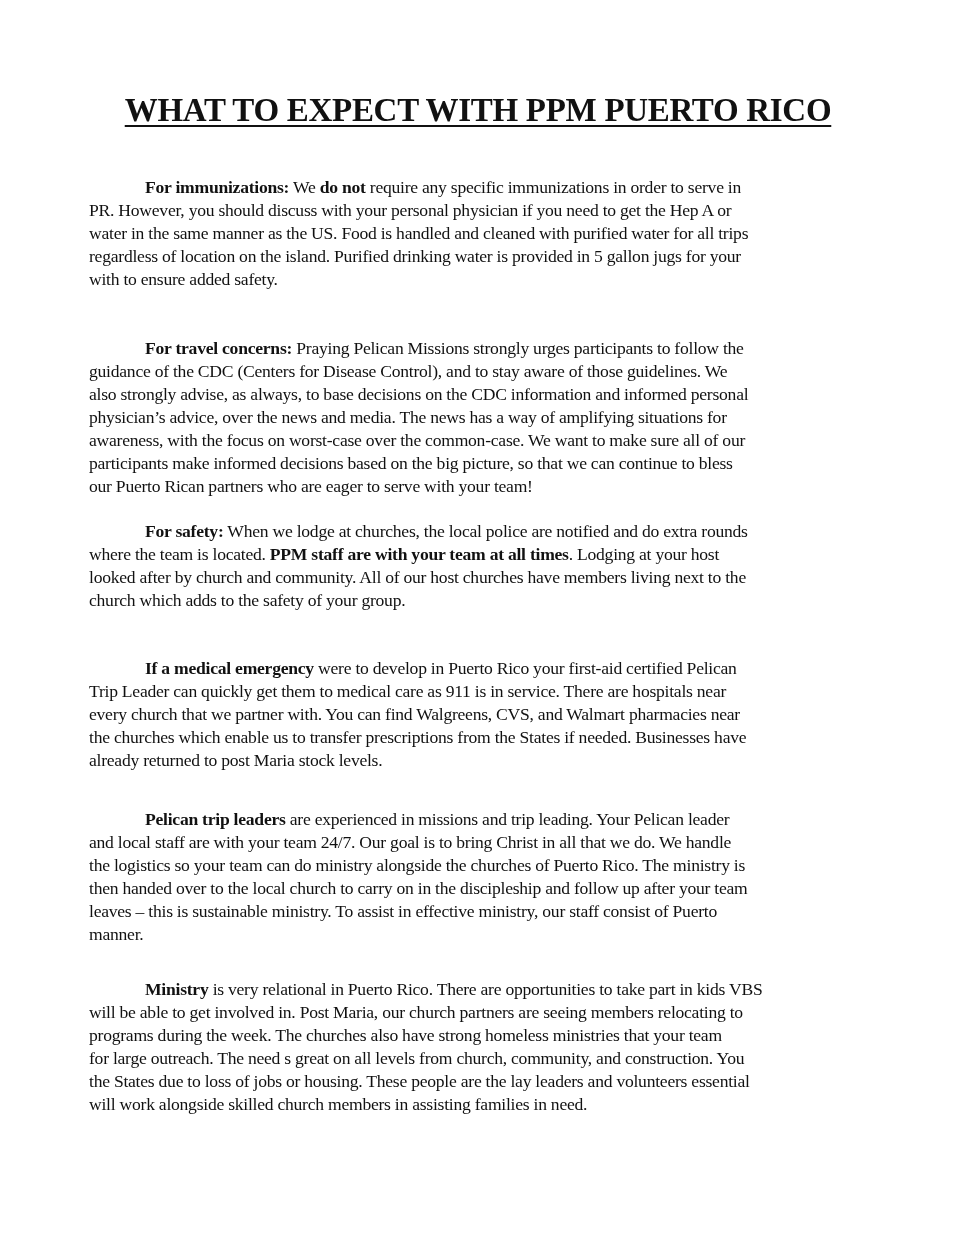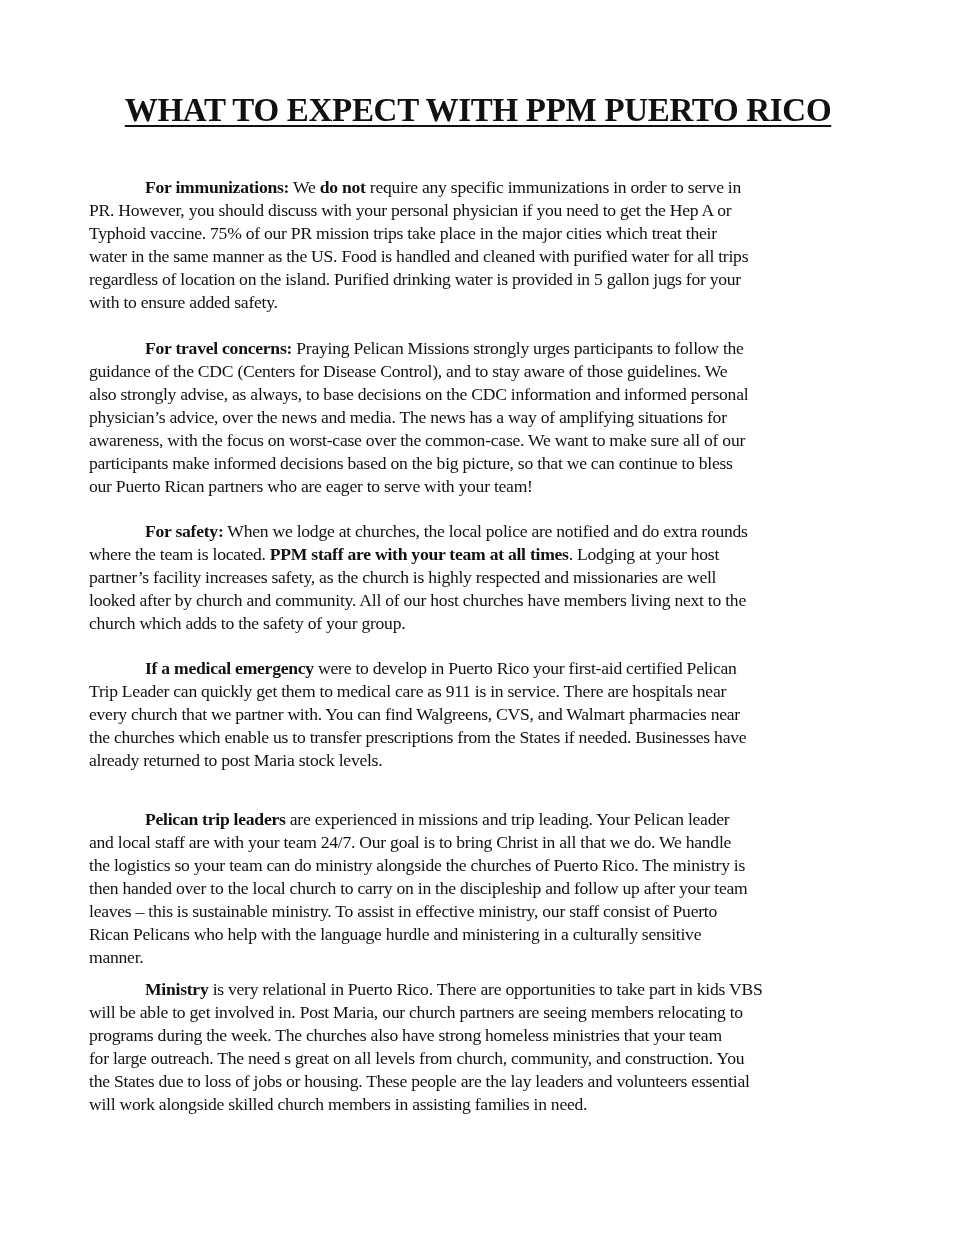--- a/index.html
+++ b/index.html
@@ -68,59 +68,56 @@
 </head>
 <body>
 
 <div class="page">
 
   <h1 class="title">WHAT TO EXPECT WITH PPM PUERTO RICO</h1>
 
   <div class="para" id="p1">
     <span class="line first"><span class="b">For immunizations:</span><span> We </span><span class="b">do not</span><span> require any specific immunizations in order to serve in</span></span>
     <span class="line">PR. However, you should discuss with your personal physician if you need to get the Hep A or</span>
-    <span class="line">Typhoid vaccine. 75% of our PR mission trips take place in the major cities which treat their</span>
     <span class="line">water in the same manner as the US. Food is handled and cleaned with purified water for all trips</span>
     <span class="line">regardless of location on the island. Purified drinking water is provided in 5 gallon jugs for your</span>
     <span class="line">with to ensure added safety.</span>
   </div>
 
   <div class="para" id="p2">
     <span class="line first"><span class="b">For travel concerns:</span><span> Praying Pelican Missions strongly urges participants to follow the</span></span>
     <span class="line">guidance of the CDC (Centers for Disease Control), and to stay aware of those guidelines. We</span>
     <span class="line">also strongly advise, as always, to base decisions on the CDC information and informed personal</span>
     <span class="line">physician’s advice, over the news and media. The news has a way of amplifying situations for</span>
     <span class="line">awareness, with the focus on worst-case over the common-case. We want to make sure all of our</span>
     <span class="line">participants make informed decisions based on the big picture, so that we can continue to bless</span>
     <span class="line">our Puerto Rican partners who are eager to serve with your team!</span>
   </div>
 
   <div class="para" id="p3">
     <span class="line first"><span class="b">For safety:</span><span> When we lodge at churches, the local police are notified and do extra rounds</span></span>
     <span class="line"><span>where the team is located. </span><span class="b">PPM staff are with your team at all times</span><span>. Lodging at your host</span></span>
-    <span class="line">partner’s facility increases safety, as the church is highly respected and missionaries are well</span>
     <span class="line">looked after by church and community. All of our host churches have members living next to the</span>
     <span class="line">church which adds to the safety of your group.</span>
   </div>
 
   <div class="para" id="p4">
     <span class="line first"><span class="b">If a medical emergency</span><span> were to develop in Puerto Rico your first-aid certified Pelican</span></span>
     <span class="line">Trip Leader can quickly get them to medical care as 911 is in service. There are hospitals near</span>
     <span class="line">every church that we partner with. You can find Walgreens, CVS, and Walmart pharmacies near</span>
     <span class="line">the churches which enable us to transfer prescriptions from the States if needed. Businesses have</span>
     <span class="line">already returned to post Maria stock levels.</span>
   </div>
 
   <div class="para" id="p5">
     <span class="line first"><span class="b">Pelican trip leaders</span><span> are experienced in missions and trip leading. Your Pelican leader</span></span>
     <span class="line">and local staff are with your team 24/7. Our goal is to bring Christ in all that we do. We handle</span>
     <span class="line">the logistics so your team can do ministry alongside the churches of Puerto Rico. The ministry is</span>
     <span class="line">then handed over to the local church to carry on in the discipleship and follow up after your team</span>
     <span class="line">leaves – this is sustainable ministry. To assist in effective ministry, our staff consist of Puerto</span>
-    <span class="line">Rican Pelicans who help with the language hurdle and ministering in a culturally sensitive</span>
     <span class="line">manner.</span>
   </div>
 
   <div class="para" id="p6">
     <span class="line first"><span class="b">Ministry</span><span> is very relational in Puerto Rico. There are opportunities to take part in kids VBS</span></span>
     <span class="line">will be able to get involved in. Post Maria, our church partners are seeing members relocating to</span>
     <span class="line">programs during the week. The churches also have strong homeless ministries that your team</span>
     <span class="line">for large outreach. The need s great on all levels from church, community, and construction. You</span>
     <span class="line">the States due to loss of jobs or housing. These people are the lay leaders and volunteers essential</span>
     <span class="line">will work alongside skilled church members in assisting families in need.</span>

